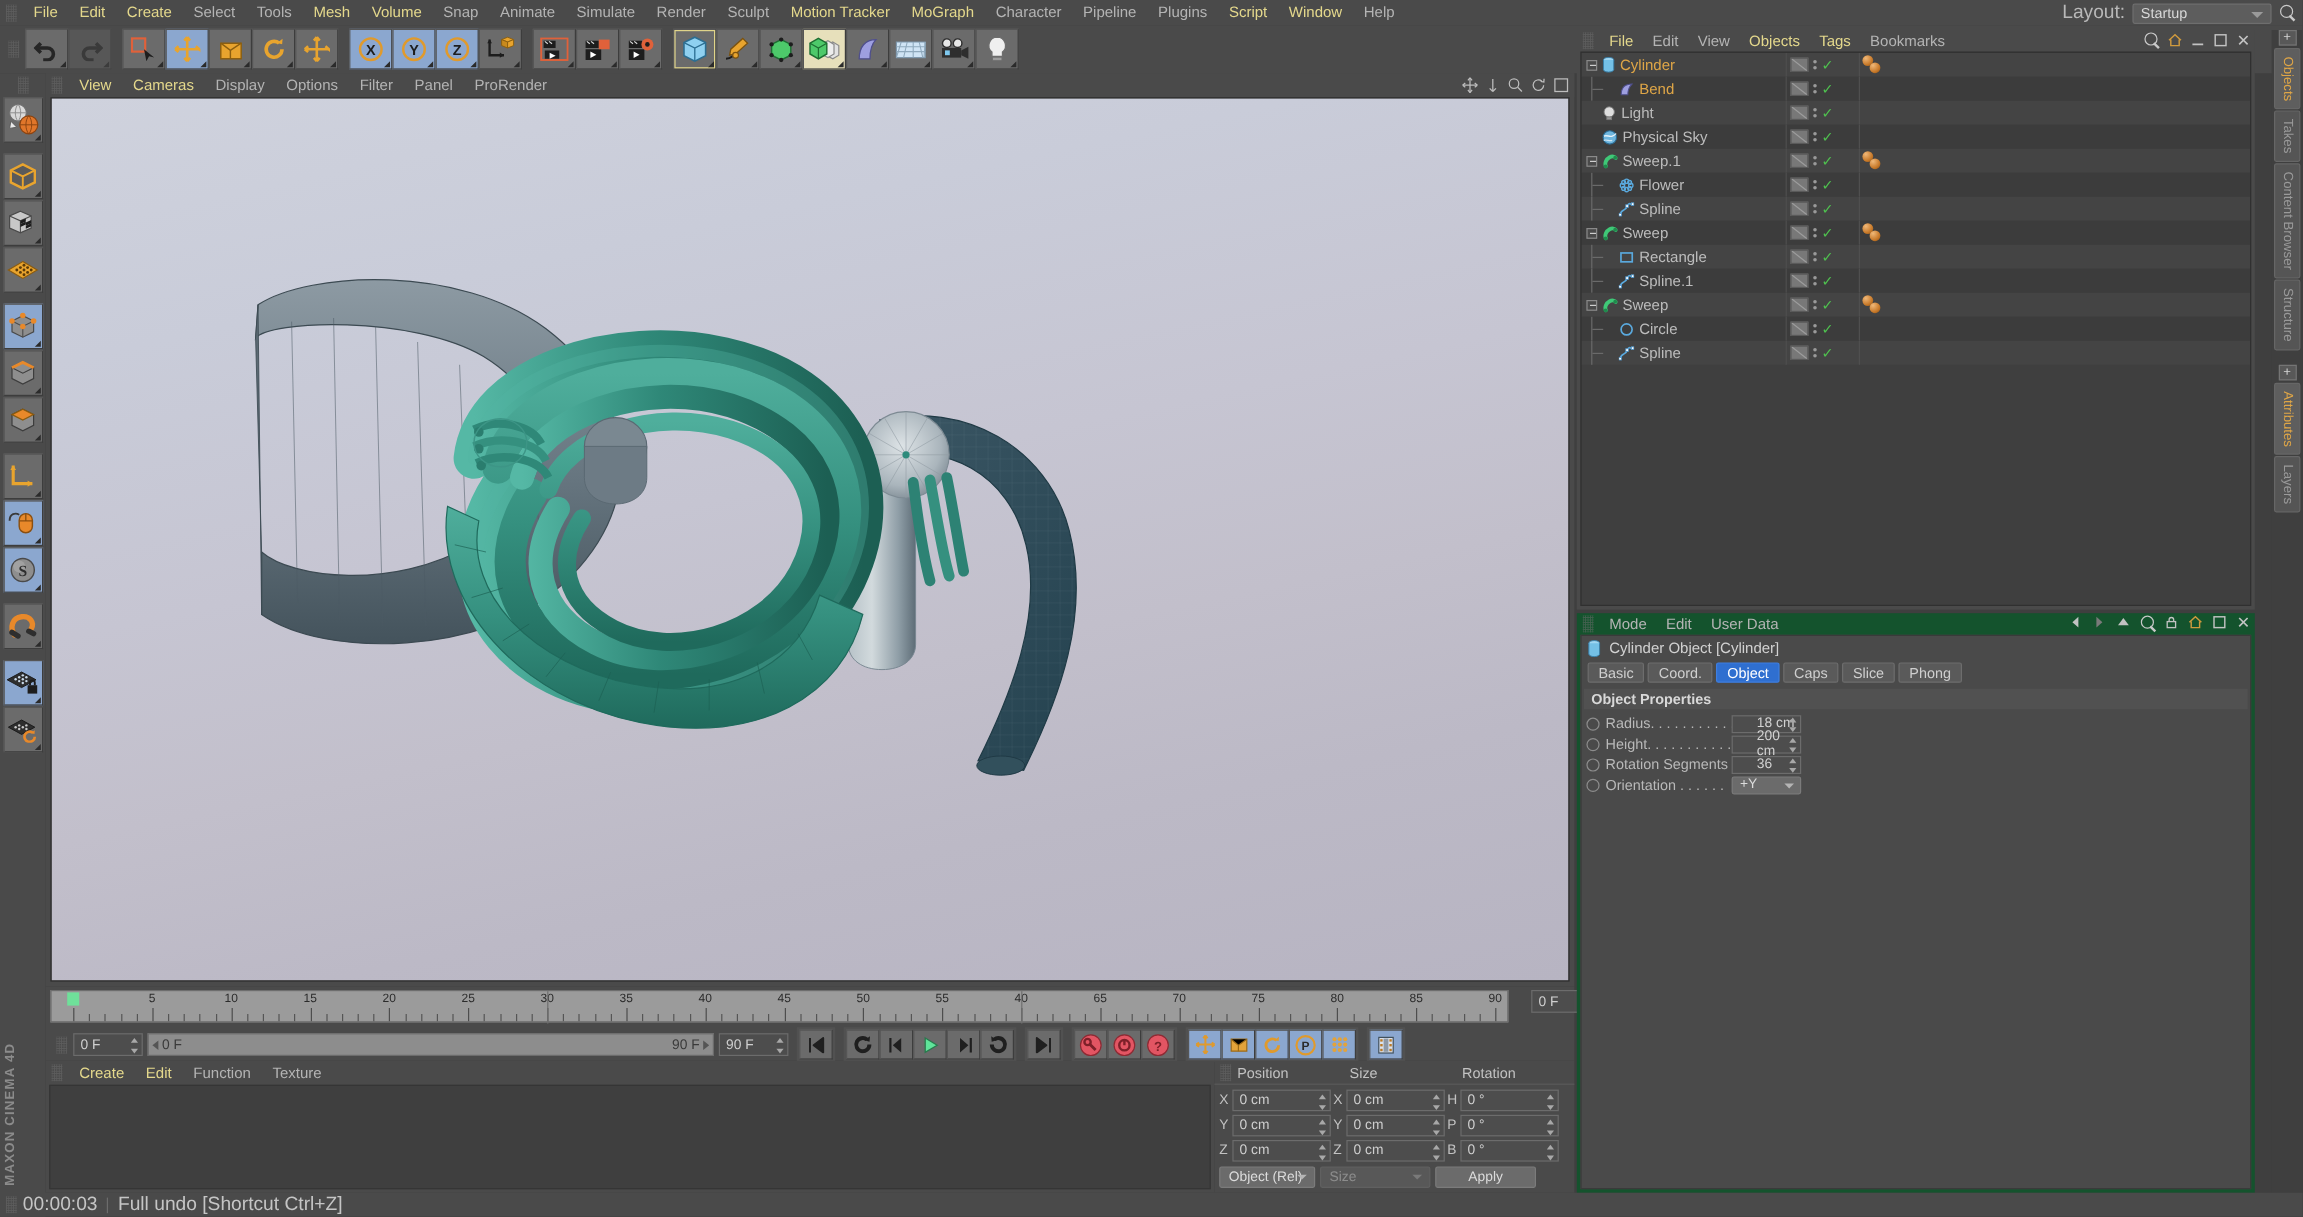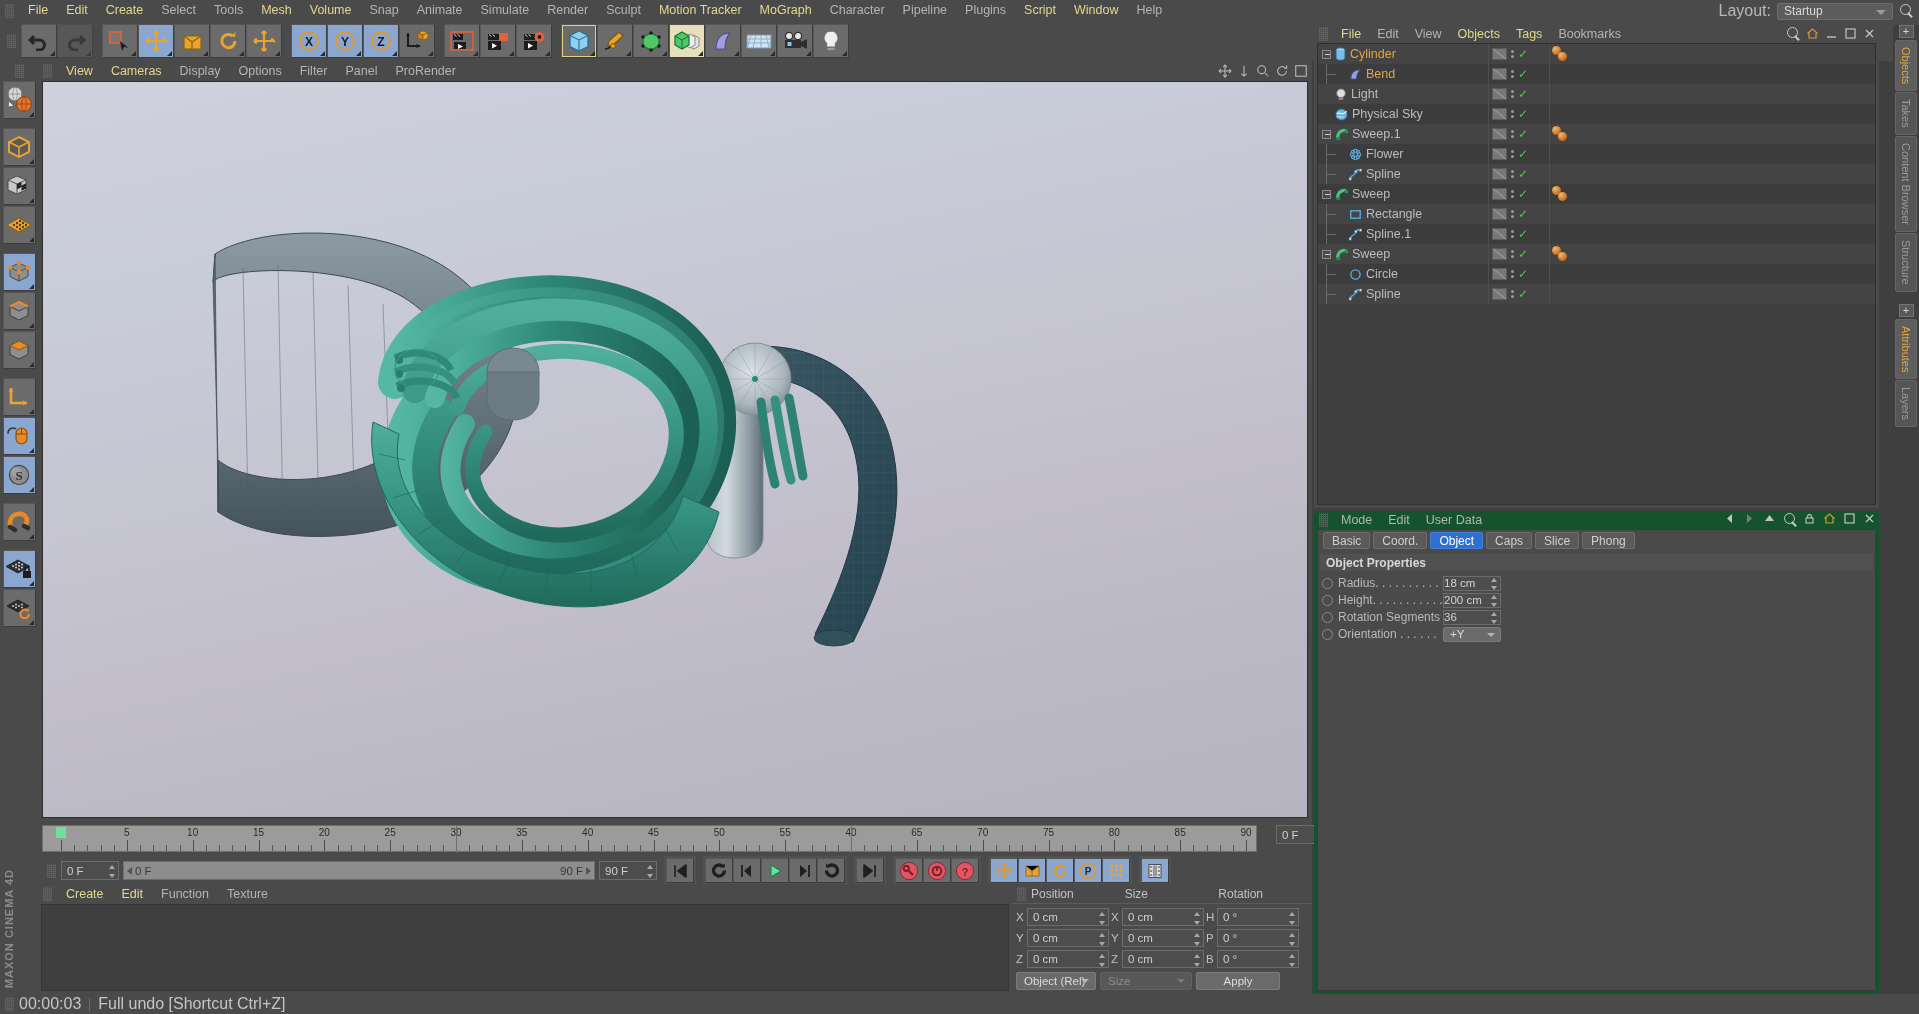--- a/index.html
+++ b/index.html
@@ -293,21 +293,21 @@
     font-size:12px; color:#d8d8d8; font-weight:bold;
   }
   .prow { height:16px; display:flex; align-items:center; margin-top:1px; padding-left:4px; }
   .pradio {
     width:11px;height:11px;border-radius:50%; border:1.5px solid #8d8d8d; background:#4a4a4a;
     flex:0 0 11px; margin-right:5px;
   }
   .plabel { font-size:12px; color:#b9b9b9; width:105px; white-space:nowrap; overflow:hidden; }
   .pfield {
     width:58px; height:15px; background:#4d4d4d; border:1px solid #6c6c6c;
-    font-size:11.5px; color:#d2d2d2; display:flex; align-items:center; padding-left:0; position:relative;
+    font-size:11.5px; color:#d2d2d2; display:flex; align-items:center; padding-left:20px; position:relative;
   }
   .pdrop {
     width:58px; height:15px; background:#6b6b6b; border:1px solid #7b7b7b; border-radius:2px;
     font-size:11.5px; color:#dcdcdc; display:flex; align-items:center; padding-left:6px; position:relative;
   }
 
   
   #vtabs { position:absolute; left:1893px; top:25px; width:26px; height:970px; background:#3f3f3f; }
   .vtab {
     width:22px; margin:0 2px 1px; background:#555;
@@ -1703,20 +1703,27 @@
         <svg width="13" height="13" viewBox="0 0 13 13">
             <rect x="2" y="2" width="9" height="9" fill="none" stroke="#c2c2c2" stroke-width="1.2"></rect>
           </svg>
         <svg width="13" height="13" viewBox="0 0 13 13">
             <path d="M3 3l7 7M10 3l-7 7" stroke="#c2c2c2" stroke-width="1.4"></path>
           </svg>
       </div>
     </div>
 
     <div id="am-body">
+      <div id="am-title">
+        <svg width="11" height="15" viewBox="0 0 11 15">
+          <ellipse cx="5.5" cy="3" rx="4.5" ry="2.2" fill="#9fd6f2" stroke="#3a7fa8" stroke-width="0.8"></ellipse>
+          <path d="M1 3v9c0 1.2 2 2.2 4.5 2.2S10 13.2 10 12V3" fill="#74c0e6" stroke="#3a7fa8" stroke-width="0.8"></path>
+        </svg>
+        <span>Cylinder Object [Cylinder]</span>
+      </div>
       <div id="am-tabs">
           <div class="atab">Basic</div>
           <div class="atab">Coord.</div>
           <div class="atab sel">Object</div>
           <div class="atab">Caps</div>
           <div class="atab">Slice</div>
           <div class="atab">Phong</div>
         </div>
       <div id="am-section">Object Properties</div>
       <div id="am-props" style="margin-top:4px;">

